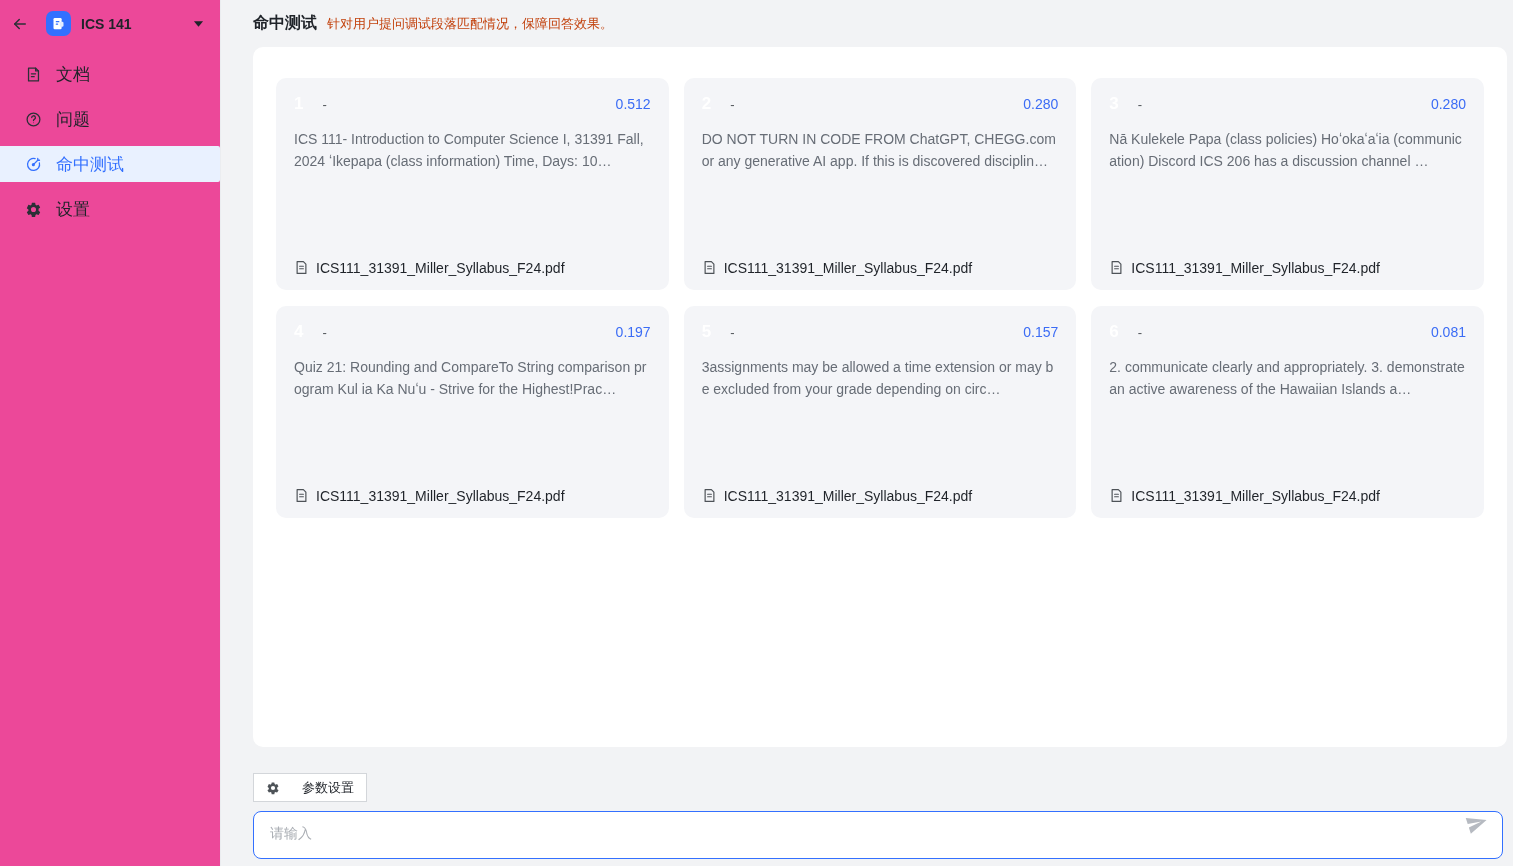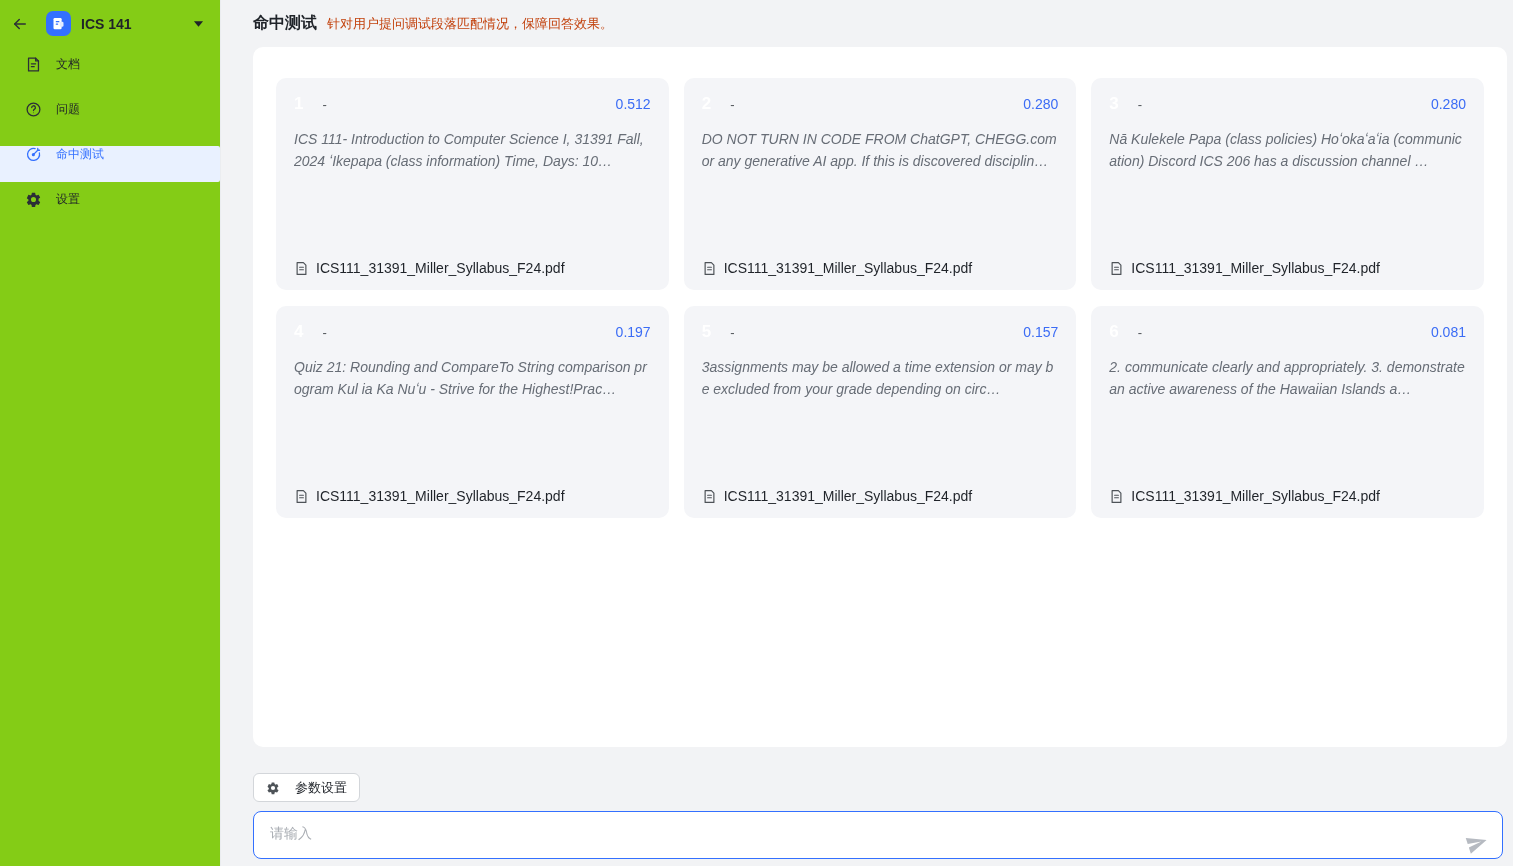--- a/index.html
+++ b/index.html
@@ -5,38 +5,38 @@
   * { margin:0; padding:0; box-sizing:border-box; }
   html,body { width:1513px; height:866px; overflow:hidden; }
   body {
     font-family:"Liberation Sans","DejaVu Sans",sans-serif;
     display:flex; background:#f2f3f5; color:#1f2329;
   }
   svg { display:block; flex:none; }
 
   
   .sidebar {
-    width:221px; height:100%; background:#84cc16;
+    width:221px; height:100%; background:#ec4899;
     border-right:1px solid #ebedf0; flex:none;
     display:flex; flex-direction:column;
   }
   .sb-header {
     height:47px; display:flex; align-items:center; padding:0 12px 0 8px; gap:8px;
   }
   .back-btn { width:24px; height:24px; display:flex; align-items:center; justify-content:center; cursor:pointer; }
   .logo {
     width:25px; height:25px; border-radius:7px; background:#3370ff;
     display:flex; align-items:center; justify-content:center; margin-left:6px;
   }
   .ws-name { font-size:14px; font-weight:700; margin-left:2px; }
   .caret { margin-left:auto; cursor:pointer; padding:4px; }
   .sb-nav { padding-top:9px; display:flex; flex-direction:column; }
   .sb-item {
-    height:36px; margin-bottom:9px; display:flex; 
-    padding-left:25px; gap:14px; font-size:12px; color:#1f2329; cursor:pointer;
+    height:36px; margin-bottom:9px; display:flex; align-items:center;
+    padding-left:25px; gap:14px; font-size:17px; color:#1f2329; cursor:pointer;
   }
   .sb-item .ic { color:#2b2f36; }
   .sb-item.active { background:#e9f1ff; color:#3370ff; border-radius:0 2px 2px 0; }
   .sb-item.active .ic { color:#3370ff; }
 
   
   .main { flex:1; display:flex; flex-direction:column; background:#f2f3f5; min-width:0; }
   .main-header { height:47px; flex:none; display:flex; align-items:center; padding-left:32px; gap:10px; }
   .page-title { font-size:16px; font-weight:700; color:#1f2329; }
   .page-subtitle { font-size:13px; color:#c2410c; }
@@ -60,37 +60,37 @@
     height:212px; background:#f4f5f8; border-radius:10px;
     padding:16px 18px 14px 18px; display:flex; flex-direction:column; cursor:pointer;
   }
   .card-head { display:flex; align-items:center; }
   .card-num { font-size:17px; font-weight:700; color:#ffffff; }
   .card-dash { font-size:13px; color:#4e5358; margin-left:19px; }
   .card-score { margin-left:auto; font-size:14px; color:#3b6cf5; }
   .card-snippet {
     margin-top:14px; font-size:14px; line-height:22px; color:#676d76;
     display:-webkit-box; -webkit-line-clamp:2; -webkit-box-orient:vertical;
-    overflow:hidden; word-break:break-all;font-style:italic;
-  }
-  .card-file { margin-top:auto; display:flex; align-items:flex-end; gap:7px; font-size:14px; color:#1f2329; }
+    overflow:hidden; word-break:break-all;
+  }
+  .card-file { margin-top:auto; display:flex; align-items:flex-start; gap:7px; font-size:14px; color:#1f2329; }
   .card-file .ic { color:#4e5358; }
 
   
   .footer { flex:1; padding:26px 10px 0 32px; display:flex; flex-direction:column; }
   .settings-btn {
-    align-self:flex-start; display:inline-flex; align-items:center; gap:15px;
+    align-self:flex-start; display:inline-flex; align-items:center; gap:22px;
     height:29px; padding:0 12px; background:#fff; border:1px solid #d3d6da;
-    border-radius:6px; font-size:13px; color:#1f2329; cursor:pointer;
+    border-radius:0; font-size:13px; color:#1f2329; cursor:pointer;
     font-family:inherit;
   }
   .settings-btn .ic { color:#4e5358; }
   .composer {
     margin-top:9px; height:48px; background:#fff; border:1px solid #3370ff;
-    border-radius:8px; display:flex; align-items:flex-end; padding:0 14px 4px 16px;
+    border-radius:8px; display:flex; align-items:flex-start; padding:0 14px 4px 16px;
   }
   .composer input {
     flex:1; border:none; outline:none; font-size:14px; color:#1f2329;
     font-family:inherit; background:transparent; height:100%;
   }
   .composer input::placeholder { color:#a9adb3; }
   .send-ic { color:#b6bac1; cursor:pointer; }
 </style>
 </head>
 <body>

